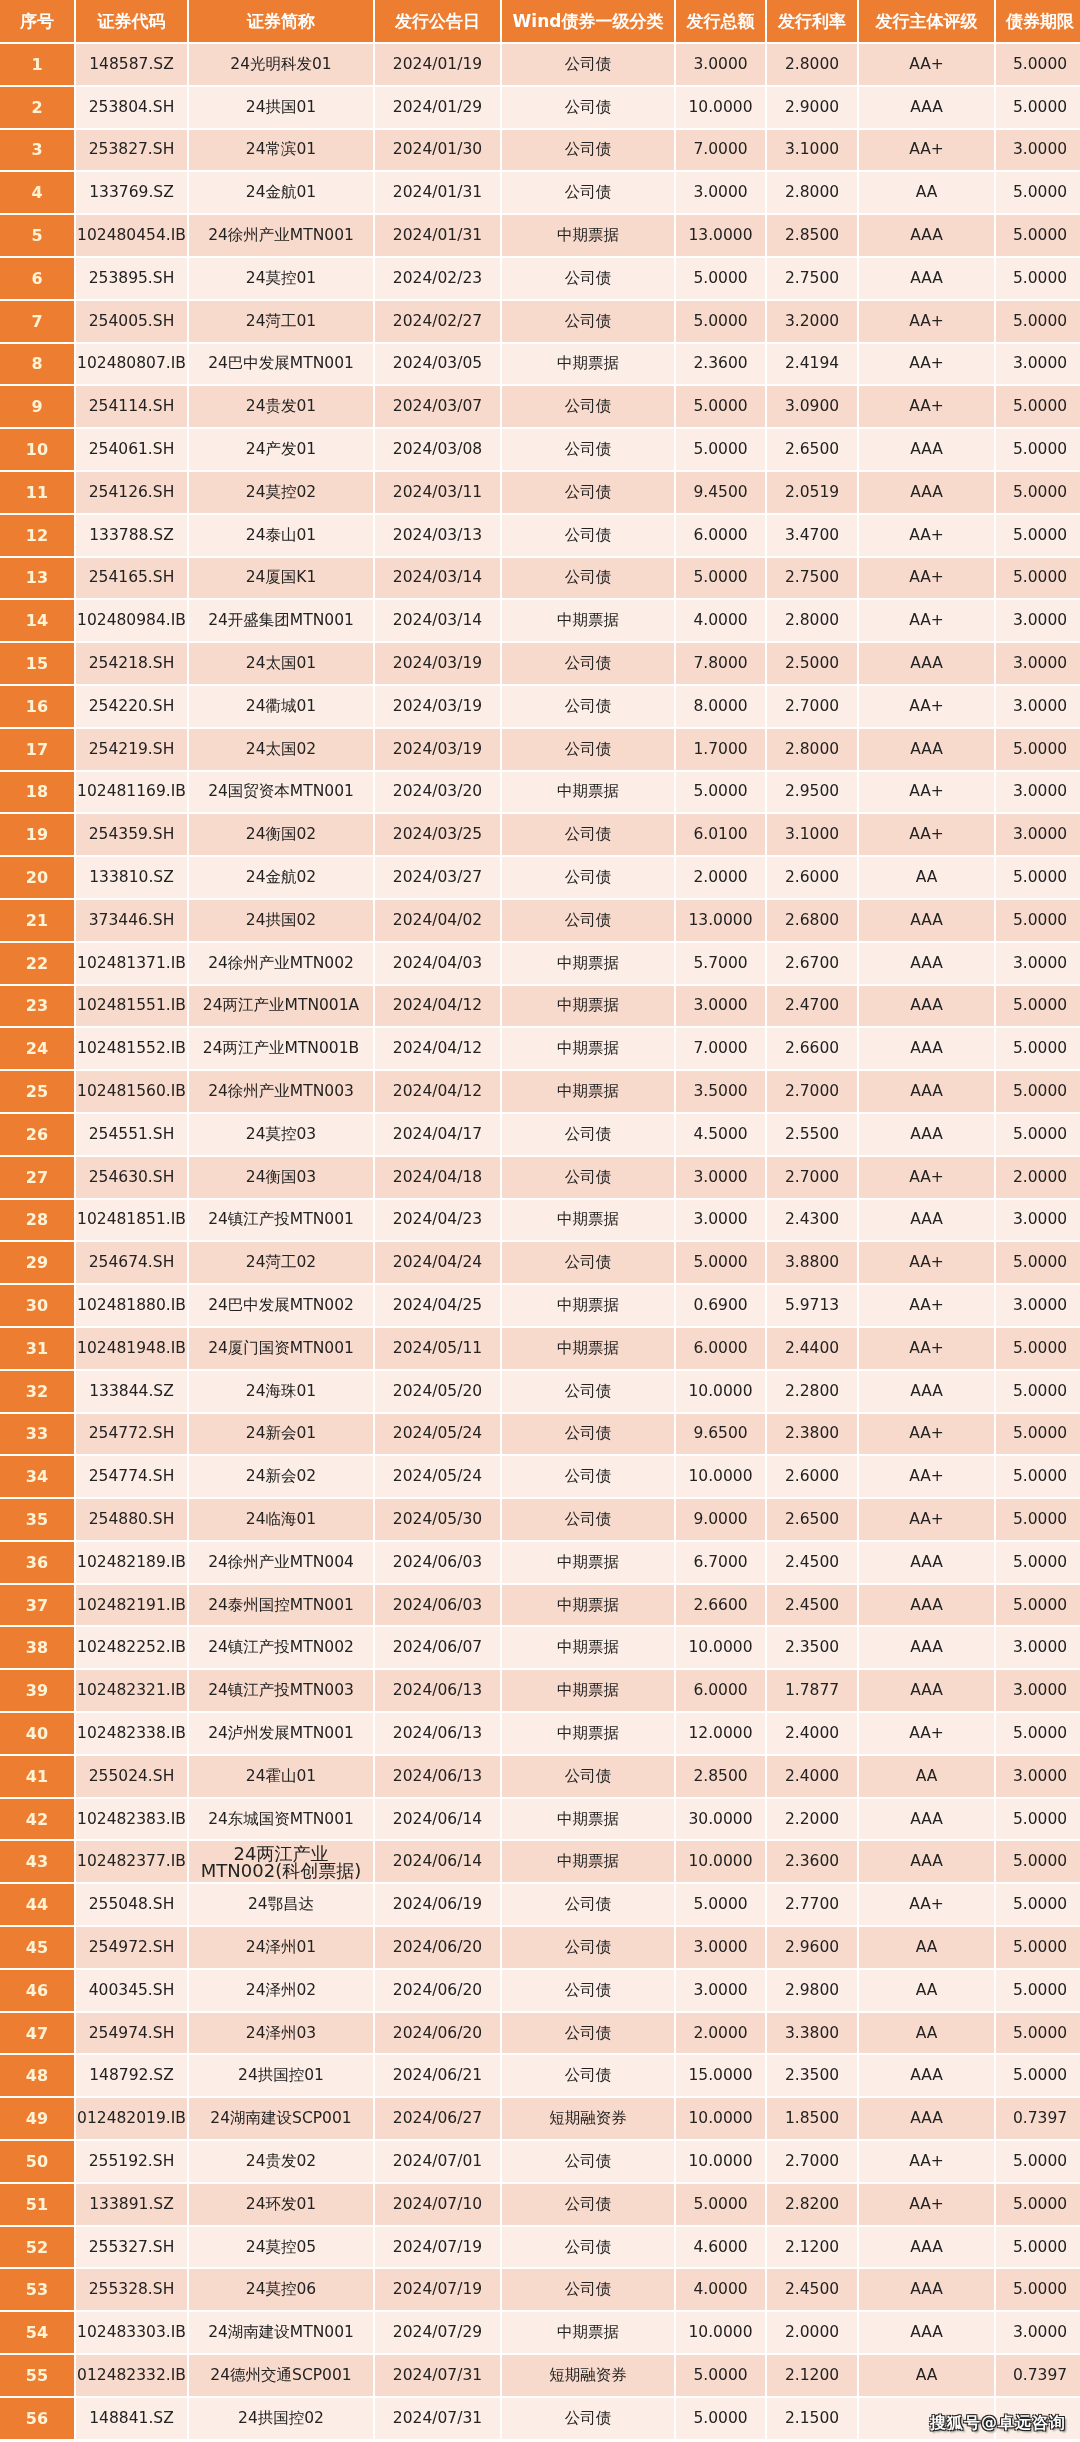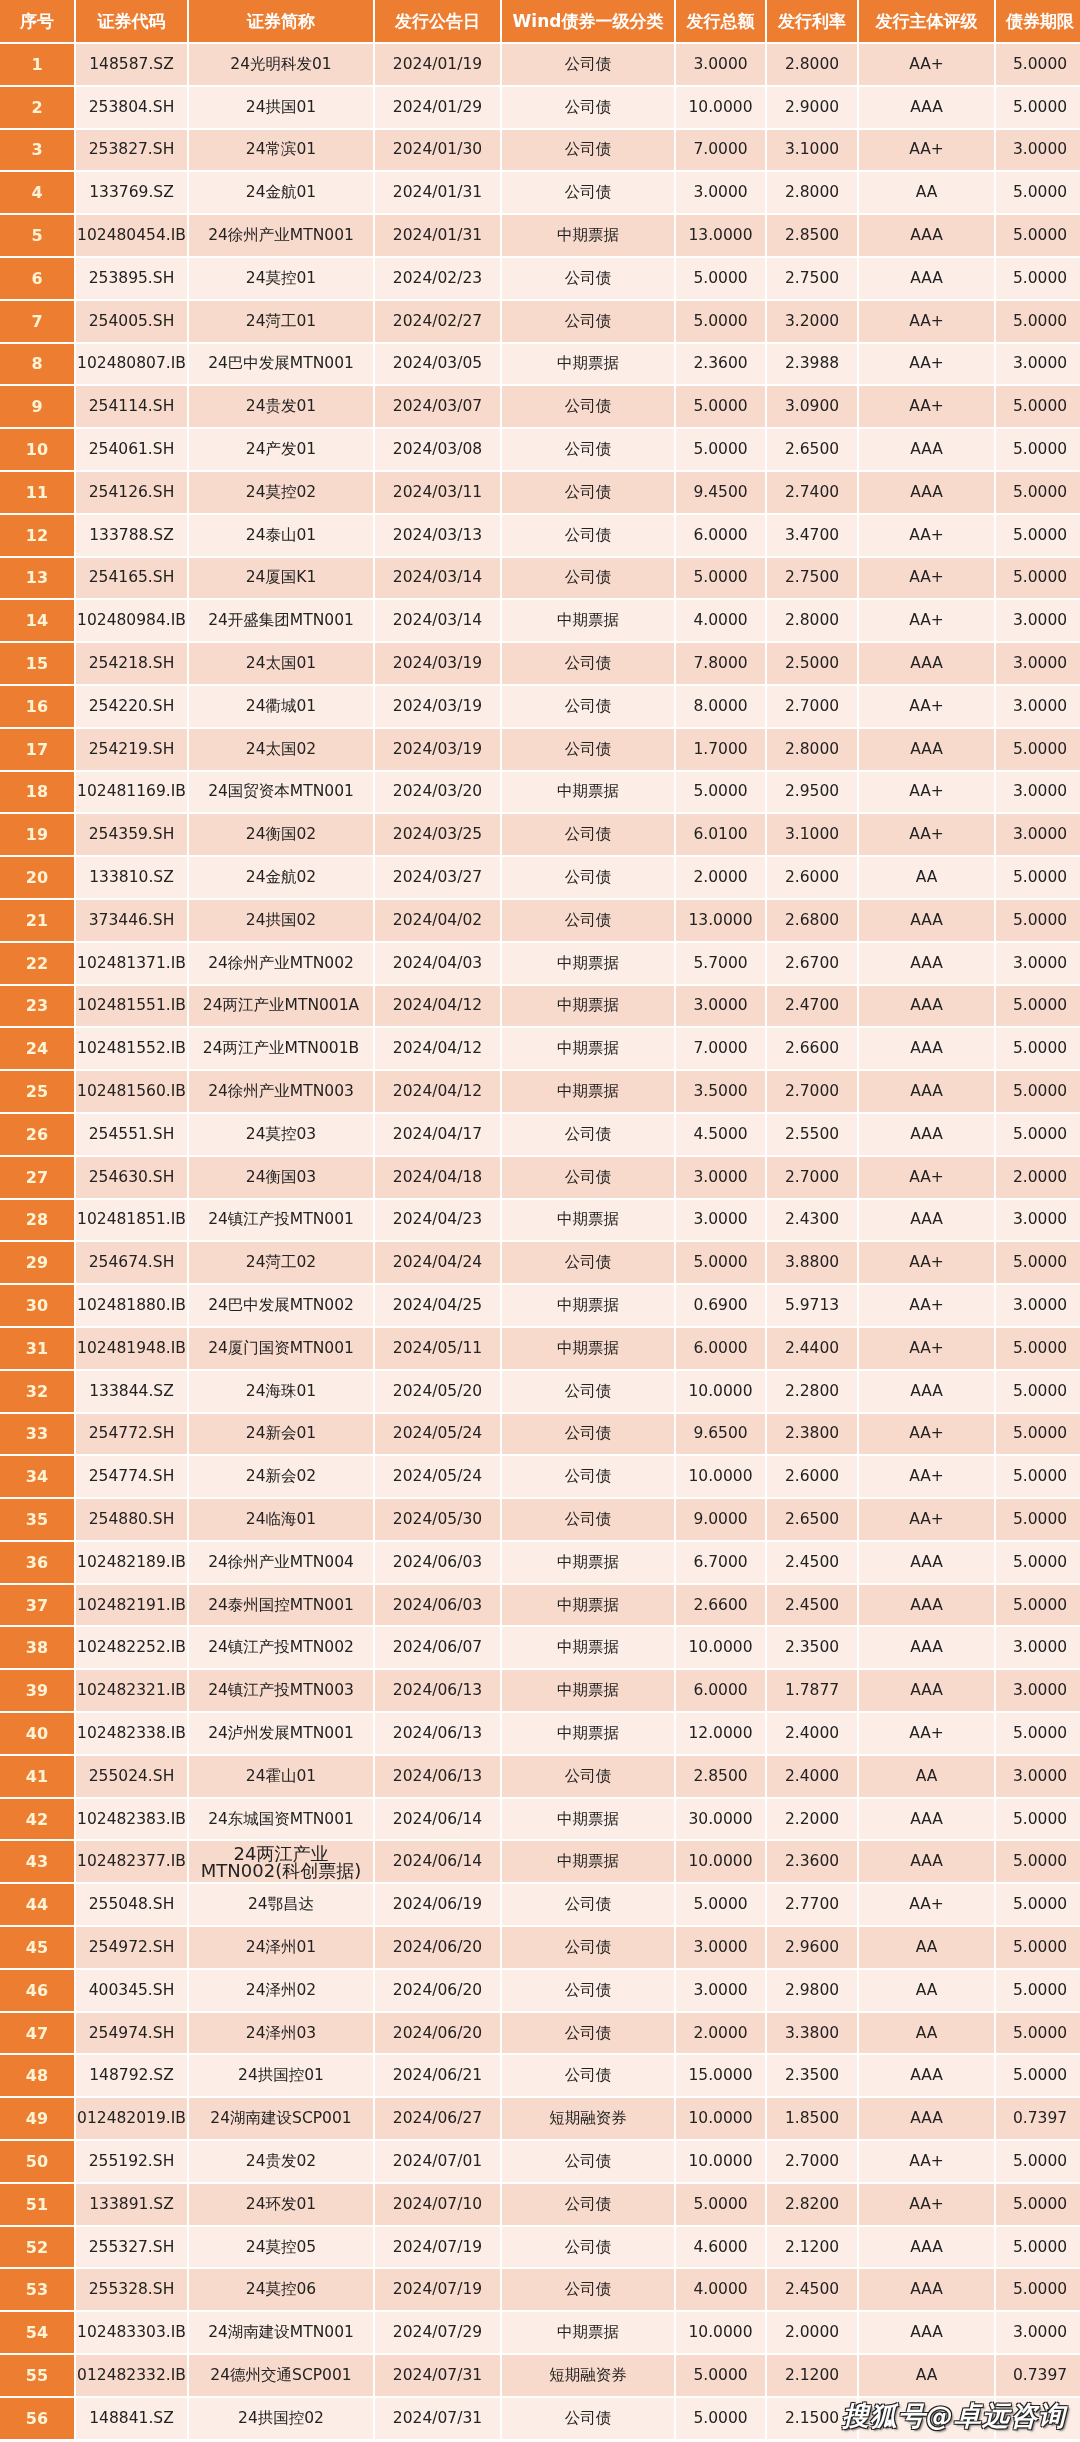--- a/index.html
+++ b/index.html
@@ -7,23 +7,23 @@
   .wrap { position:relative; width:1080px; height:2442px; background:#ffffff; }
   table { border-collapse:separate; border-spacing:2px; width:1080px; table-layout:fixed; margin:0; position:absolute; top:-2px; left:-2px; width:1084px; }
   th, td { text-align:center; vertical-align:middle; padding:0; overflow:hidden; white-space:nowrap; }
   th { background:#ED7D31; color:#ffffff; font-weight:bold; font-size:17px; height:42px; letter-spacing:0px; }
   td { font-size:15.5px; color:#222222; height:40.8px; line-height:17px; }
   td.idx { background:#ED7D31; color:#FFF3D6; font-weight:bold; font-size:16px; }
   tr.odd td { background:#F8DACD; }
   tr.even td { background:#FCEDE6; }
   tr.odd td.idx, tr.even td.idx { background:#ED7D31; }
   td.wrapcell { white-space:normal; font-size:18px; line-height:17px; }
-  .watermark { position:absolute; right:14px; bottom:8px; font-size:27px; font-weight:bold; color:#ffffff;
+  .watermark { position:absolute; right:14px; bottom:8px; font-size:16px; font-weight:bold; color:#ffffff;
     text-shadow: 1px 1px 0 #222, -1px -1px 0 #222, 1px -1px 0 #222, -1px 1px 0 #222, 2px 2px 2px rgba(0,0,0,.5);
-    letter-spacing:1px;font-style:italic; }
+    letter-spacing:1px; }
 </style>
 </head>
 <body>
 
 <div class="wrap">
   <table>
     <colgroup>
       <col style="width:74px">
         <col style="width:111px">
         <col style="width:184px">
@@ -125,21 +125,21 @@
           <td>AA+</td>
           <td>5.0000</td>
         </tr>
         <tr class="even">
           <td class="idx">8</td>
           <td>102480807.IB</td>
           <td>24巴中发展MTN001</td>
           <td>2024/03/05</td>
           <td>中期票据</td>
           <td>2.3600</td>
-          <td>2.3988</td>
+          <td>2.4194</td>
           <td>AA+</td>
           <td>3.0000</td>
         </tr>
         <tr class="odd">
           <td class="idx">9</td>
           <td>254114.SH</td>
           <td>24贵发01</td>
           <td>2024/03/07</td>
           <td>公司债</td>
           <td>5.0000</td>
@@ -158,21 +158,21 @@
           <td>AAA</td>
           <td>5.0000</td>
         </tr>
         <tr class="odd">
           <td class="idx">11</td>
           <td>254126.SH</td>
           <td>24莫控02</td>
           <td>2024/03/11</td>
           <td>公司债</td>
           <td>9.4500</td>
-          <td>2.7400</td>
+          <td>2.0519</td>
           <td>AAA</td>
           <td>5.0000</td>
         </tr>
         <tr class="even">
           <td class="idx">12</td>
           <td>133788.SZ</td>
           <td>24泰山01</td>
           <td>2024/03/13</td>
           <td>公司债</td>
           <td>6.0000</td>

